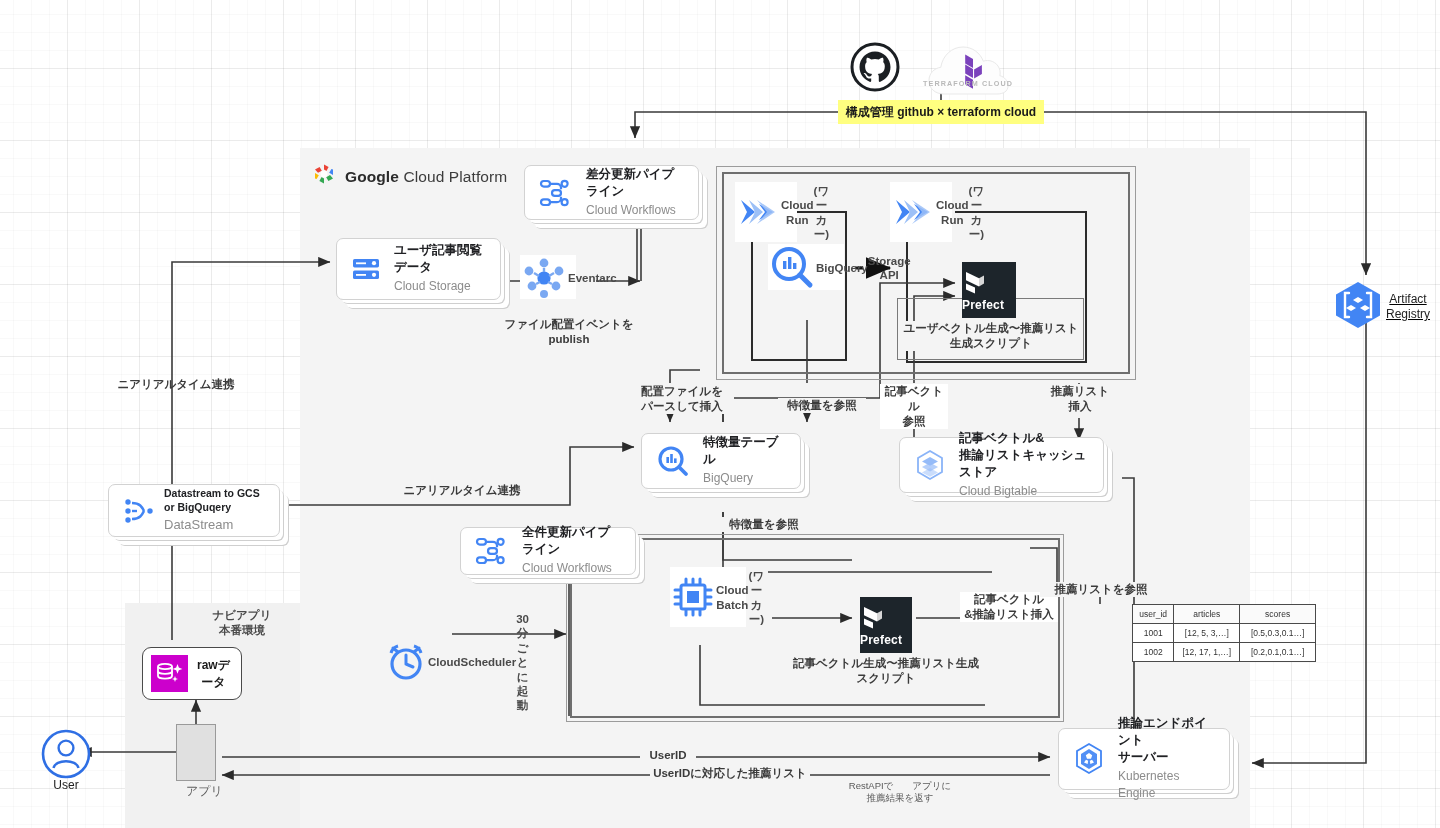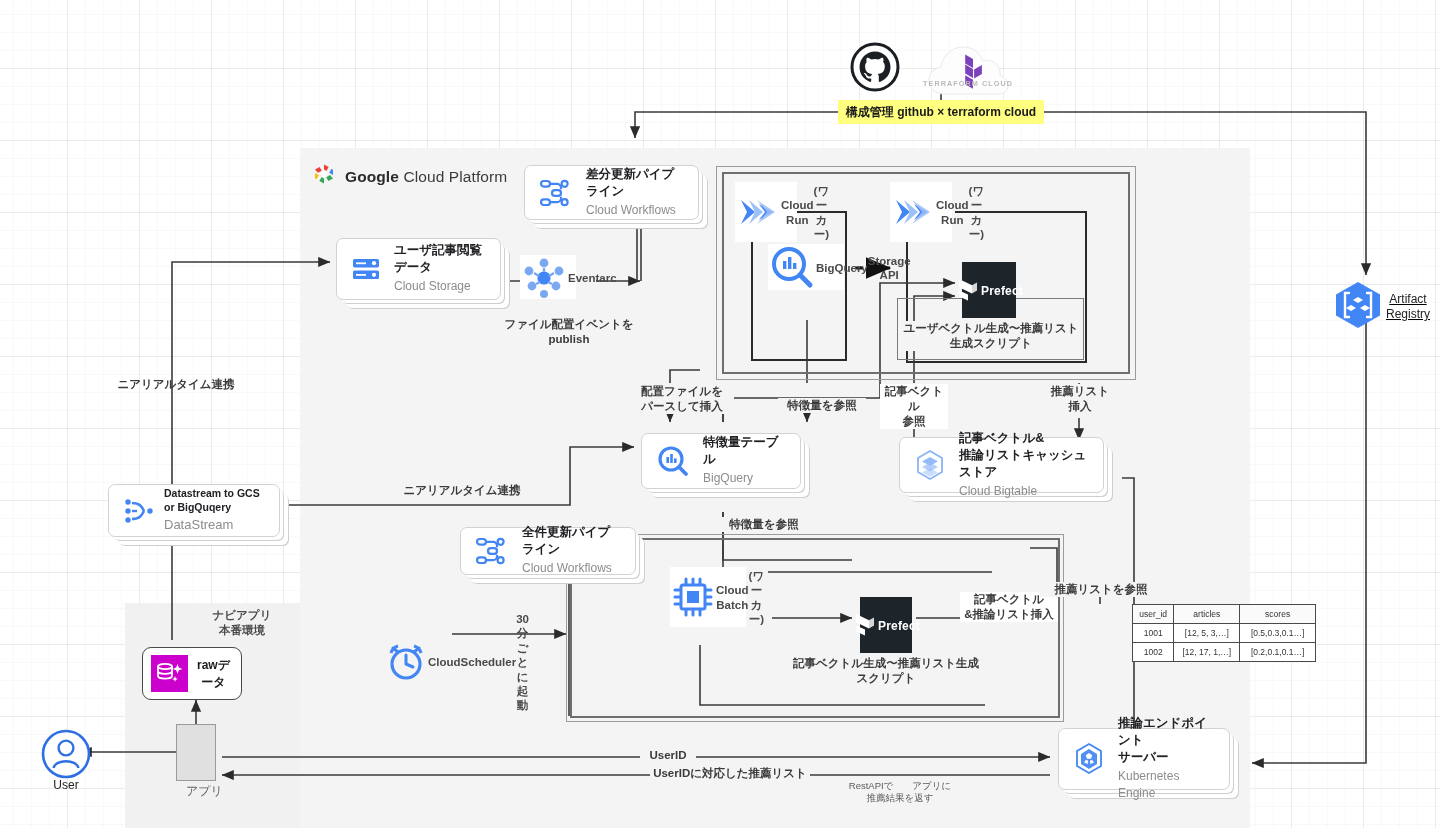--- a/index.html
+++ b/index.html
@@ -62,21 +62,21 @@
   .box-outline-thin{border:1px solid #7a7a7a;box-sizing:border-box;background:transparent;}
   
   table.rec{
     border-collapse:collapse;background:#ffffff;font-size:8.5px;color:#333;
   }
   table.rec th,table.rec td{
     border:1px solid #4a4a4a;text-align:center;padding:4px 3px;font-weight:normal;
   }
   table.rec th{background:#fafafa;}
   
-  .prefect{background:#1d252b;display:flex;flex-direction:row;align-items:center;justify-content:center;}
+  .prefect{background:#1d252b;display:flex;flex-direction:column;justify-content:center;}
   .prefect .pname{color:#fff;font-size:12px;font-weight:bold;letter-spacing:.2px;margin-top:1px;}
   
   .apprect{background:#e0e0e0;border:1px solid #9a9a9a;box-sizing:border-box;}
   .user-cap{font-size:12px;color:#222;text-align:center;}
   svg{display:block;overflow:visible;}
 </style>
 </head>
 <body>
 
 <div id="canvas">

